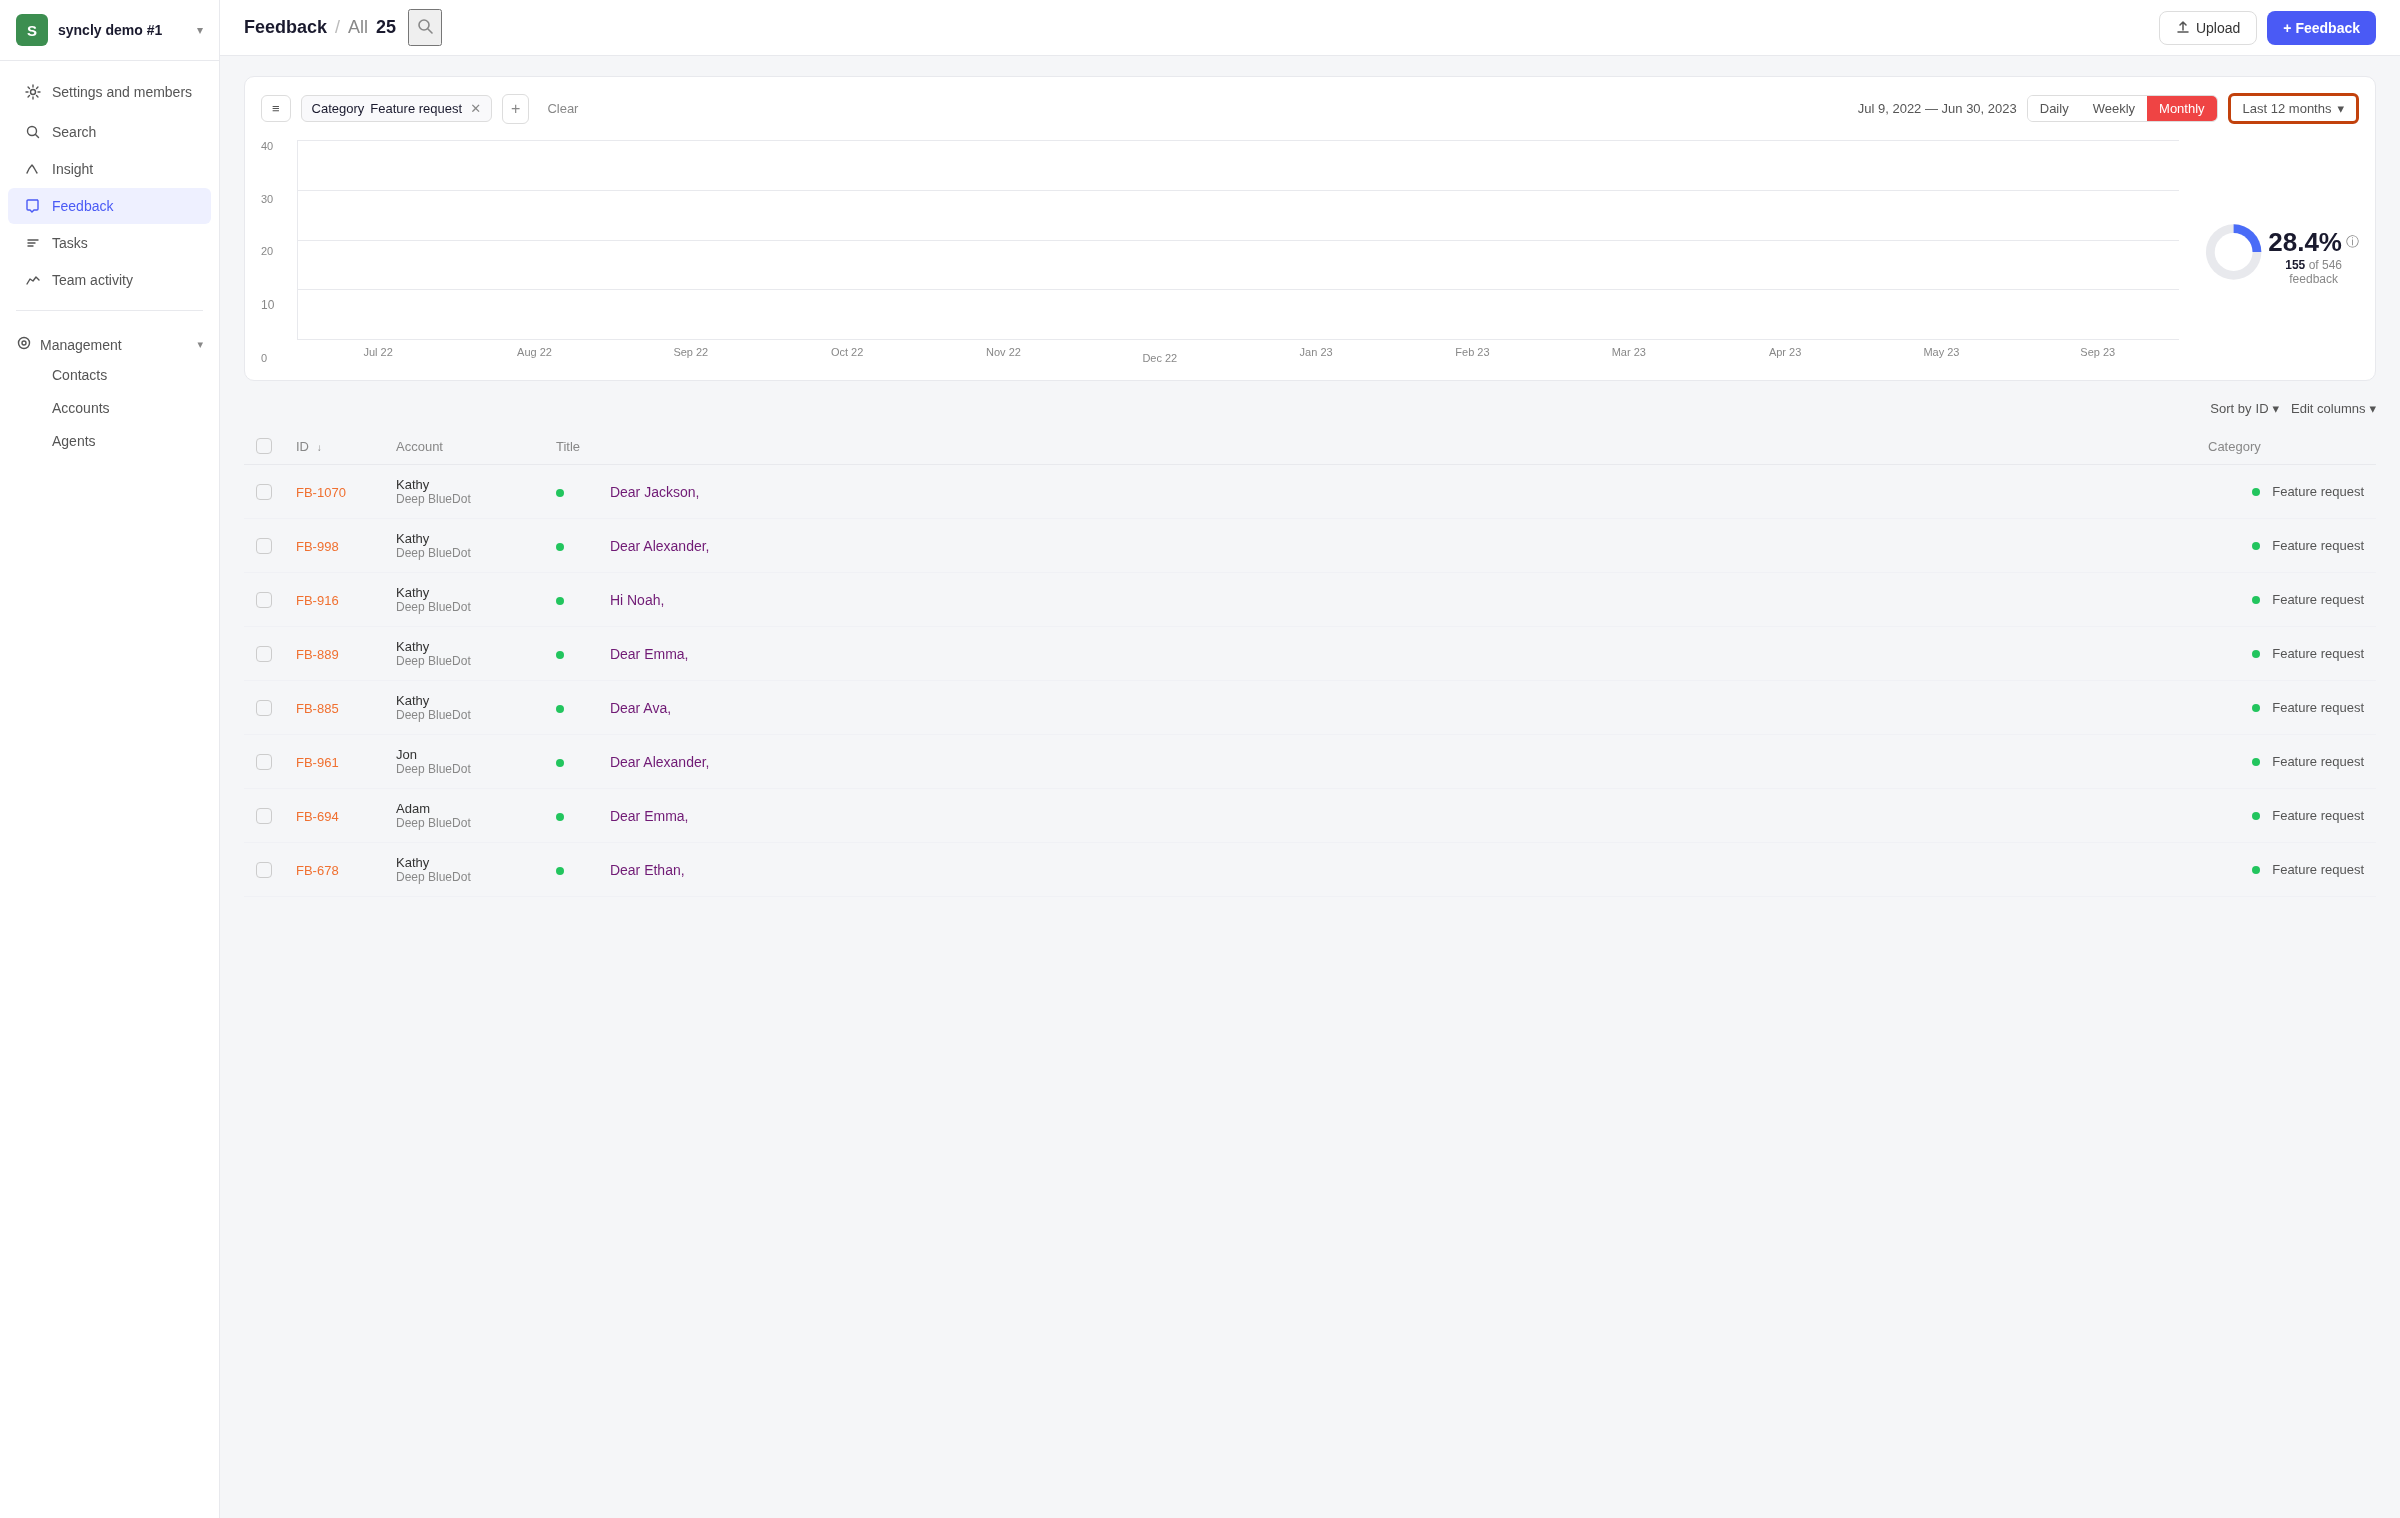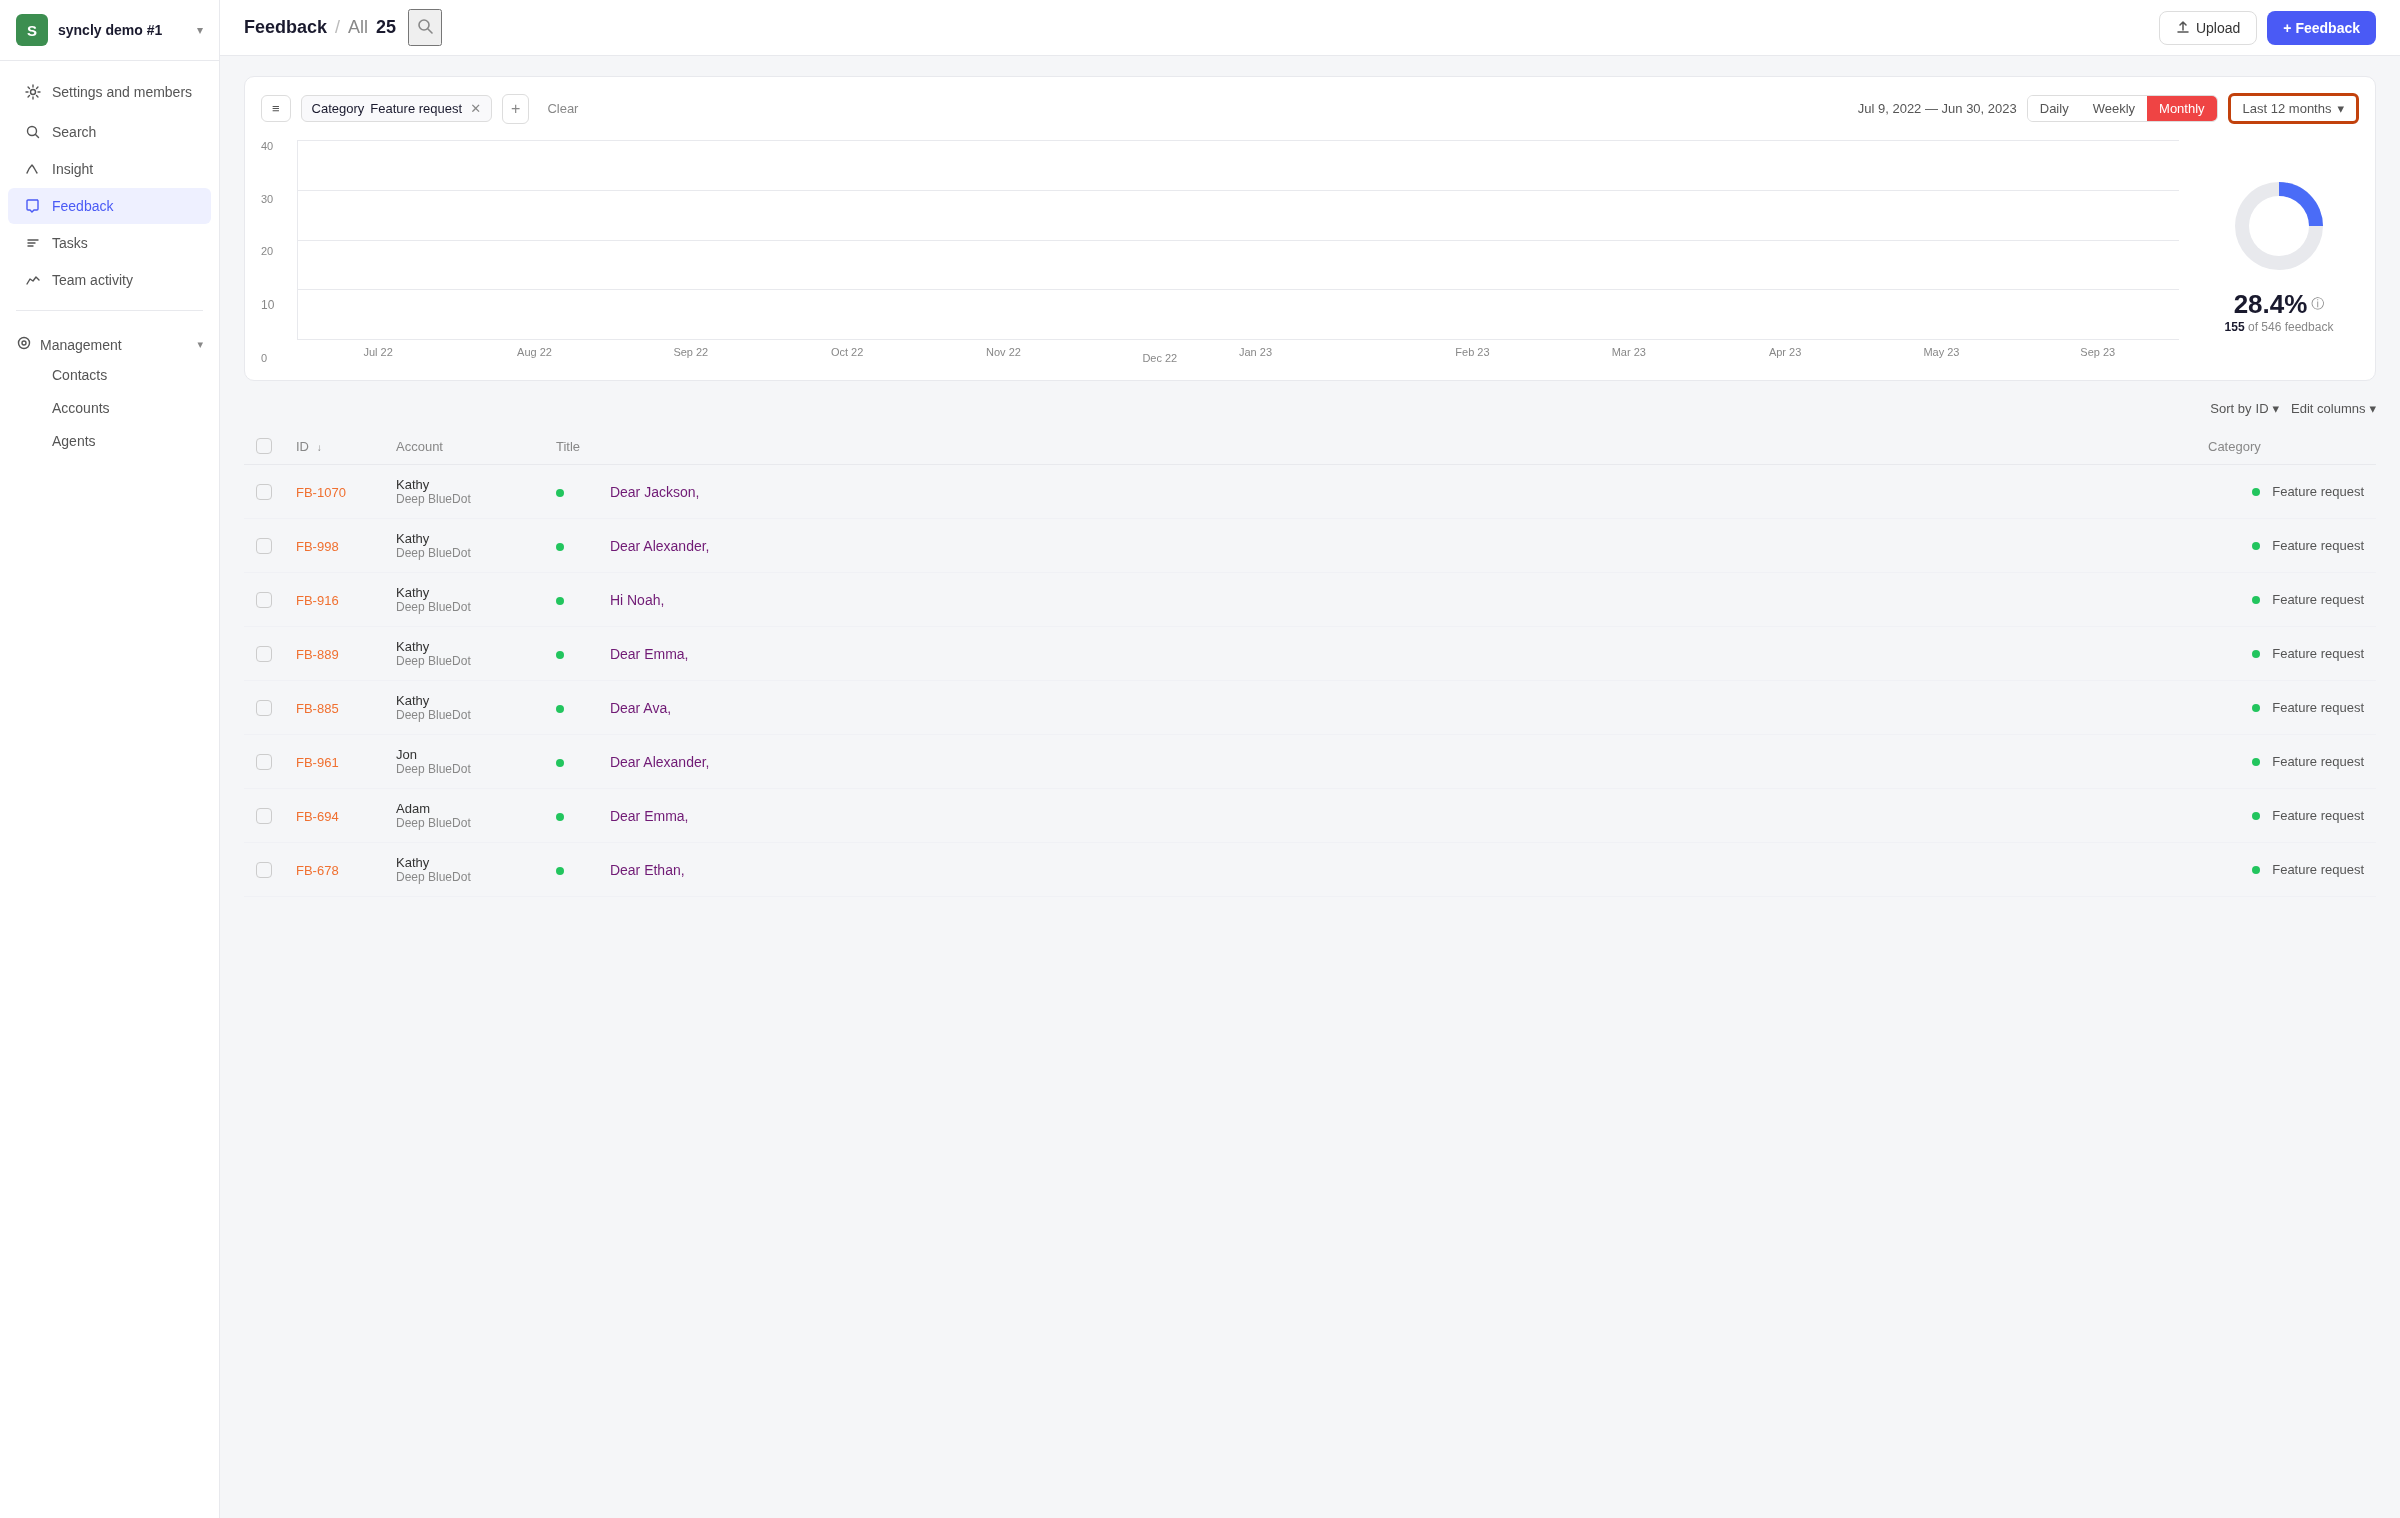--- a/index.html
+++ b/index.html
@@ -53,21 +53,21 @@
     .date-label { font-size: 13px; color: #555; }
     .tab-group { display: flex; border: 1px solid #ddd; border-radius: 6px; overflow: hidden; }
     .tab-btn { padding: 5px 12px; font-size: 13px; cursor: pointer; background: #fff; color: #555; border: none; }
     .tab-btn.active { background: #ef4444; color: #fff; }
     .dropdown-btn { display: flex; align-items: center; gap: 6px; padding: 5px 12px; border: 3px solid #c2410c; border-radius: 6px; background: #fff; font-size: 13px; cursor: pointer; color: #555; }
 
     
     .chart-body { display: flex; gap: 20px; }
     .chart-bars-wrapper { flex: 1; position: relative; }
 
-    .chart-pie-wrapper { width: 160px; display: flex; flex-direction: column; align-items: center; justify-content: center; }
+    .chart-pie-wrapper { width: 160px; display: flex; flex-direction: row; align-items: center; justify-content: center; }
     .pie-text { text-align: center; margin-top: 8px; }
     .pie-percent { font-size: 26px; font-weight: 700; color: #1a1a2e; }
     .pie-info-icon { font-size: 13px; color: #888; cursor: pointer; }
     .pie-sub { font-size: 12px; color: #888; }
     .pie-sub strong { color: #1a1a2e; }
 
     
     .table-header { display: flex; align-items: center; justify-content: flex-end; gap: 12px; margin-bottom: 12px; }
     .sort-btn { display: flex; align-items: center; gap: 4px; font-size: 13px; color: #555; cursor: pointer; }
     .edit-cols-btn { display: flex; align-items: center; gap: 4px; font-size: 13px; color: #555; cursor: pointer; }
@@ -296,21 +296,21 @@
               </div>
             </div>
 
             <div style="display:flex;padding:0 4px;margin-top:6px;gap:2px;">
               <div style="flex:1;text-align:center;font-size:11px;color:#888;">Jul 22</div>
               <div style="flex:1;text-align:center;font-size:11px;color:#888;">Aug 22</div>
               <div style="flex:1;text-align:center;font-size:11px;color:#888;">Sep 22</div>
               <div style="flex:1;text-align:center;font-size:11px;color:#888;">Oct 22</div>
               <div style="flex:1;text-align:center;font-size:11px;color:#888;">Nov 22</div>
               <div style="flex:1;text-align:center;font-size:11px;color:#888;margin-top:6px;">Dec 22</div>
-              <div style="flex:1;text-align:left;font-size:11px;color:#888;">Jan 23</div>
+              <div style="flex:1;text-align:center;font-size:11px;color:#888;">Jan 23</div>
               <div style="flex:1;text-align:center;font-size:11px;color:#888;">Feb 23</div>
               <div style="flex:1;text-align:center;font-size:11px;color:#888;">Mar 23</div>
               <div style="flex:1;text-align:center;font-size:11px;color:#888;">Apr 23</div>
               <div style="flex:1;text-align:center;font-size:11px;color:#888;">May 23</div>
               <div style="flex:1;text-align:center;font-size:11px;color:#888;">Sep 23</div>
             </div>
           </div>
         </div>
 
         <div class="chart-pie-wrapper">

